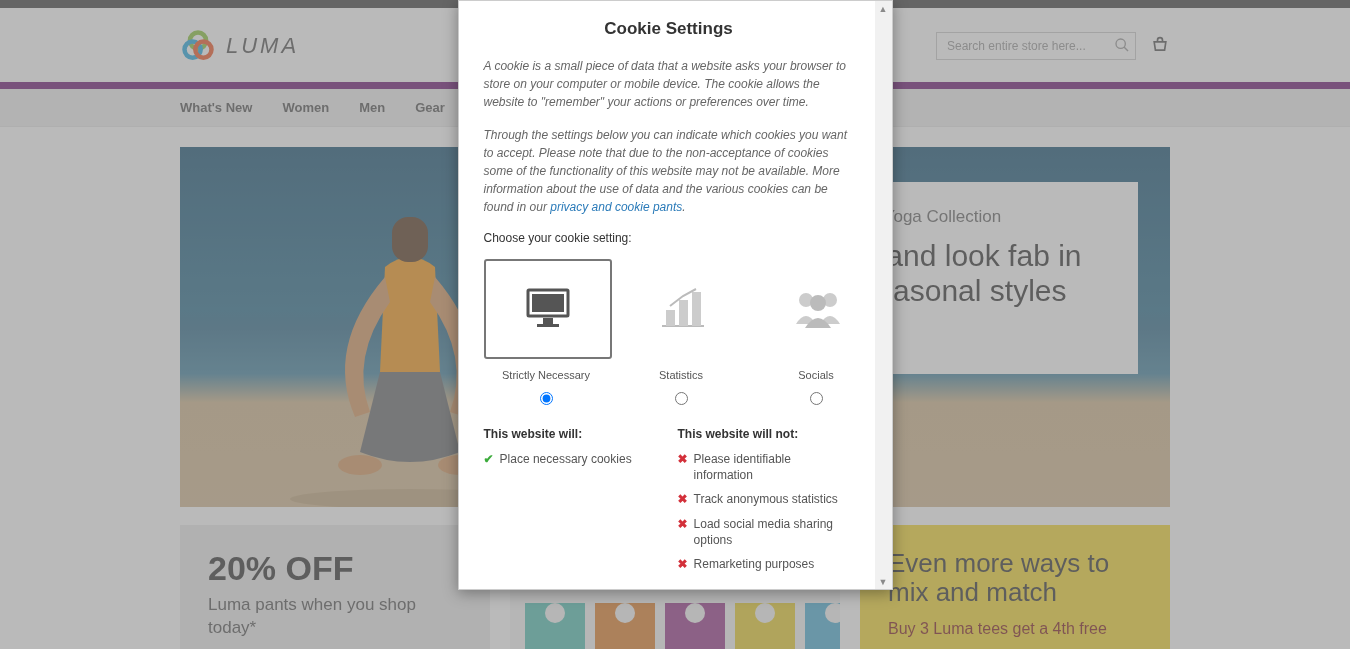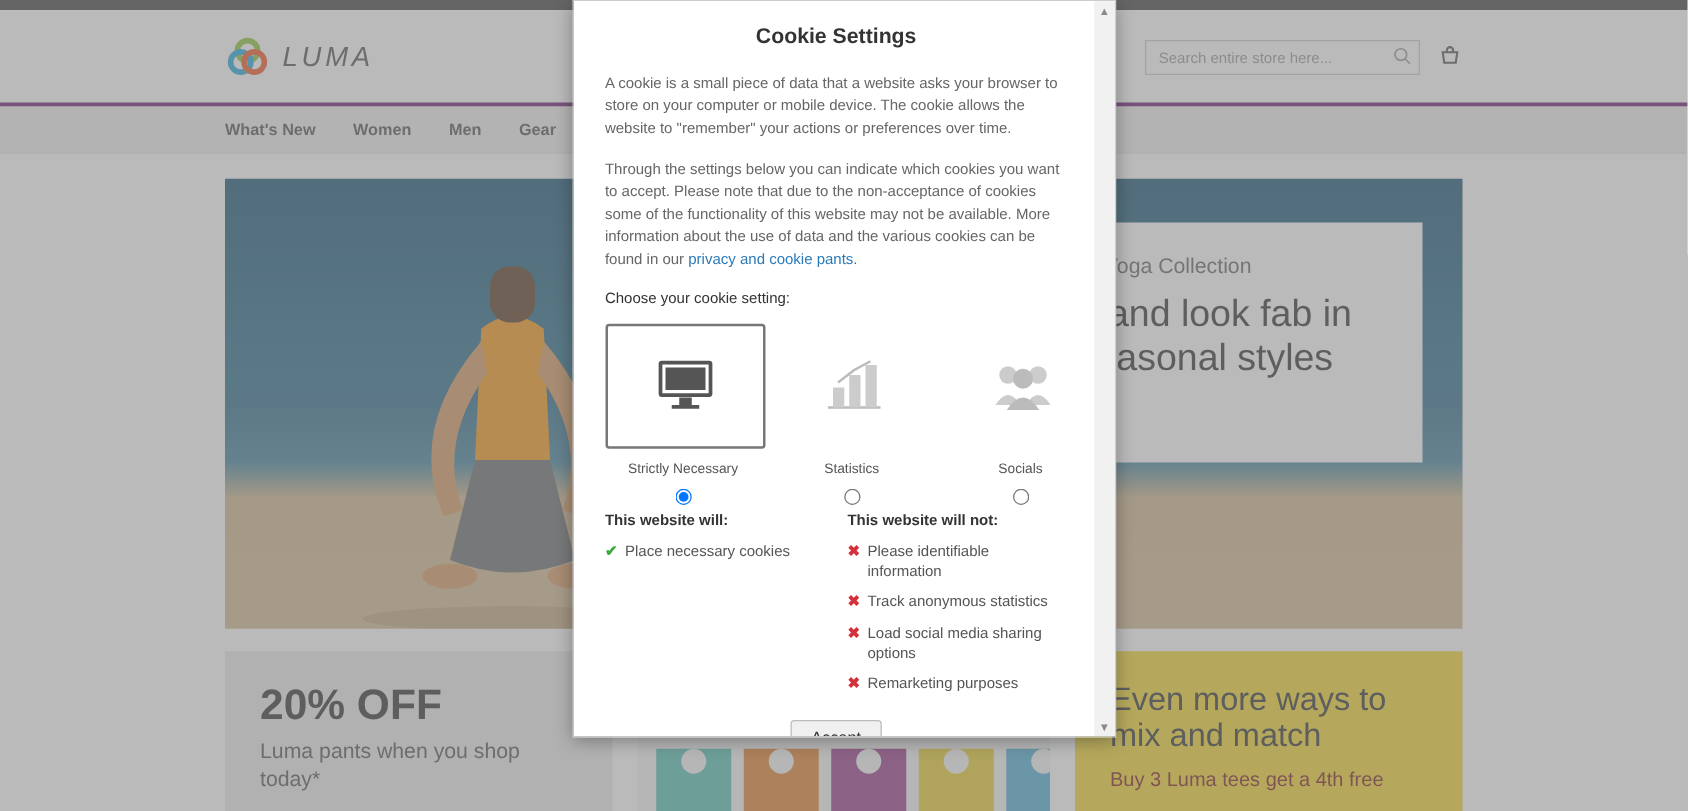--- a/index.html
+++ b/index.html
@@ -8,26 +8,26 @@
 .top-strip { height: 8px; background: #444; }
 
 .page-wrap { max-width: 990px; margin: 0 auto; }
 
 .header { display: flex; align-items: center; padding: 20px 0 18px; }
 .logo { display: flex; align-items: center; gap: 10px; font-style: italic; }
 .logo-mark { width: 36px; height: 36px; }
 .logo-text { font-size: 22px; font-weight: 400; letter-spacing: 3px; color: #555; }
 .header-right { margin-left: auto; display: flex; align-items: center; gap: 14px; }
 .search-box { position: relative; }
-.search-input { width: 220px; height: 28px; border: 1px solid #ccc; padding: 0 30px 0 10px; font-size: 12px; color: #888; background:#fff; }
+.search-input { width: 200px; height: 28px; border: 1px solid #ccc; padding: 0 30px 0 10px; font-size: 12px; color: #888; background:#fff; }
 .search-input::placeholder { color: #999; }
 .search-icon { position: absolute; right: 6px; top: 5px; color: #999; }
 .cart-icon { color: #555; }
 
-.nav-bar { background: #f0f0f0; border-top: 3px solid #701a75; border-bottom: 1px solid #e6e6e6; }
+.nav-bar { background: #f0f0f0; border-top: 7px solid #701a75; border-bottom: 1px solid #e6e6e6; }
 .nav-inner { display: flex; gap: 30px; padding: 11px 0; }
 .nav-item { font-size: 13px; font-weight: 600; color: #555; cursor: pointer; }
 
 .content { position: relative; padding-top: 20px; }
 
 .hero { position: relative; height: 360px; background: linear-gradient(to bottom, #1a5576 0%, #2b6f8e 45%, #316d8c 50%, #4484a0 63%, #d1b78e 71%, #d3b992 100%); overflow:hidden; }
 .hero-card { position: absolute; right: 32px; top: 35px; width: 370px; height: 192px; background: #fff; padding: 25px 30px; }
 .hero-card-sub { font-size: 17px; color: #666; margin-bottom: 12px; }
 .hero-card-title { font-size: 30px; font-weight: 300; color: #333; line-height: 1.15; }
 .yoga-figure { position:absolute; left:90px; bottom:0; width:280px; height:300px; }
@@ -44,32 +44,32 @@
 
 .tee { position:absolute; bottom:0; width:60px; top:78px; }
 .tee-neck { position:absolute; top:0; left:50%; width:20px; height:20px; border-radius:50%; background:#f7f7f7; transform:translateX(-50%); }
 
 
 .overlay { position: absolute; inset: 0; background: rgba(130,130,130,0.55); display: flex; justify-content: center; align-items: flex-start; }
 .modal-outer { position: relative; margin-top: 0; }
 .modal { width: 435px; background: #fff; border: 1px solid #ccc; box-shadow: 0 3px 14px rgba(0,0,0,0.35); position: relative; max-height: 590px; overflow-y:auto; }
 .modal-scroll { padding: 18px 25px 20px; }
 .modal-title { text-align: center; font-size: 17px; color: #333; margin-bottom: 18px; }
-.modal-para { font-size: 12px; color: #666; line-height: 1.5; margin-bottom: 15px; }
+.modal-para { font-size: 12px; color: #666; line-height: 1.5; margin-bottom: 15px; font-style: italic; }
 .modal-para a { color: #2b7bb9; text-decoration: none; }
 .choose-label { font-size: 12px; font-weight: 400; color: #333; margin-bottom: 14px; }
 
 .options-row { display: flex; justify-content: space-between; gap: 10px; }
 .option { width: 125px; text-align: center; }
 .option-box { width: 128px; height: 100px; border: 2px solid transparent; border-radius: 3px; display:flex; align-items:center; justify-content:center; cursor:pointer; }
 .option-box.selected { border-color: #777; }
 .option-label { font-size: 11px; color: #555; margin-top: 10px; }
 .option-radio { margin-top: 10px; }
 
-.lists-row { display: flex; gap: 18px; }
+.lists-row { display: flex; margin-top: 18px; gap: 18px; }
 .list-col { flex: 1; }
 .list-head { font-size: 12px; font-weight: 700; color: #333; margin-bottom: 10px; }
 .list-item { font-size: 12px; color: #555; margin-bottom: 8px; display:flex; align-items:flex-start; gap:6px; line-height:1.35; }
 .check-green { color: #3bab3b; font-weight: bold; flex-shrink:0; }
 .x-red { color: #d3303a; font-weight: bold; flex-shrink:0; }
 
 .accept-row { text-align: center; margin-top: 14px; }
 .accept-btn { background: #f0f0f0; border: 1px solid #bbb; border-radius: 3px; padding: 5px 16px; font-size: 13px; color: #333; cursor: pointer; }
 
 .modal-scrollbar { position:absolute; right:0; top:0; bottom:0; width:17px; background:#f1f1f1; }

